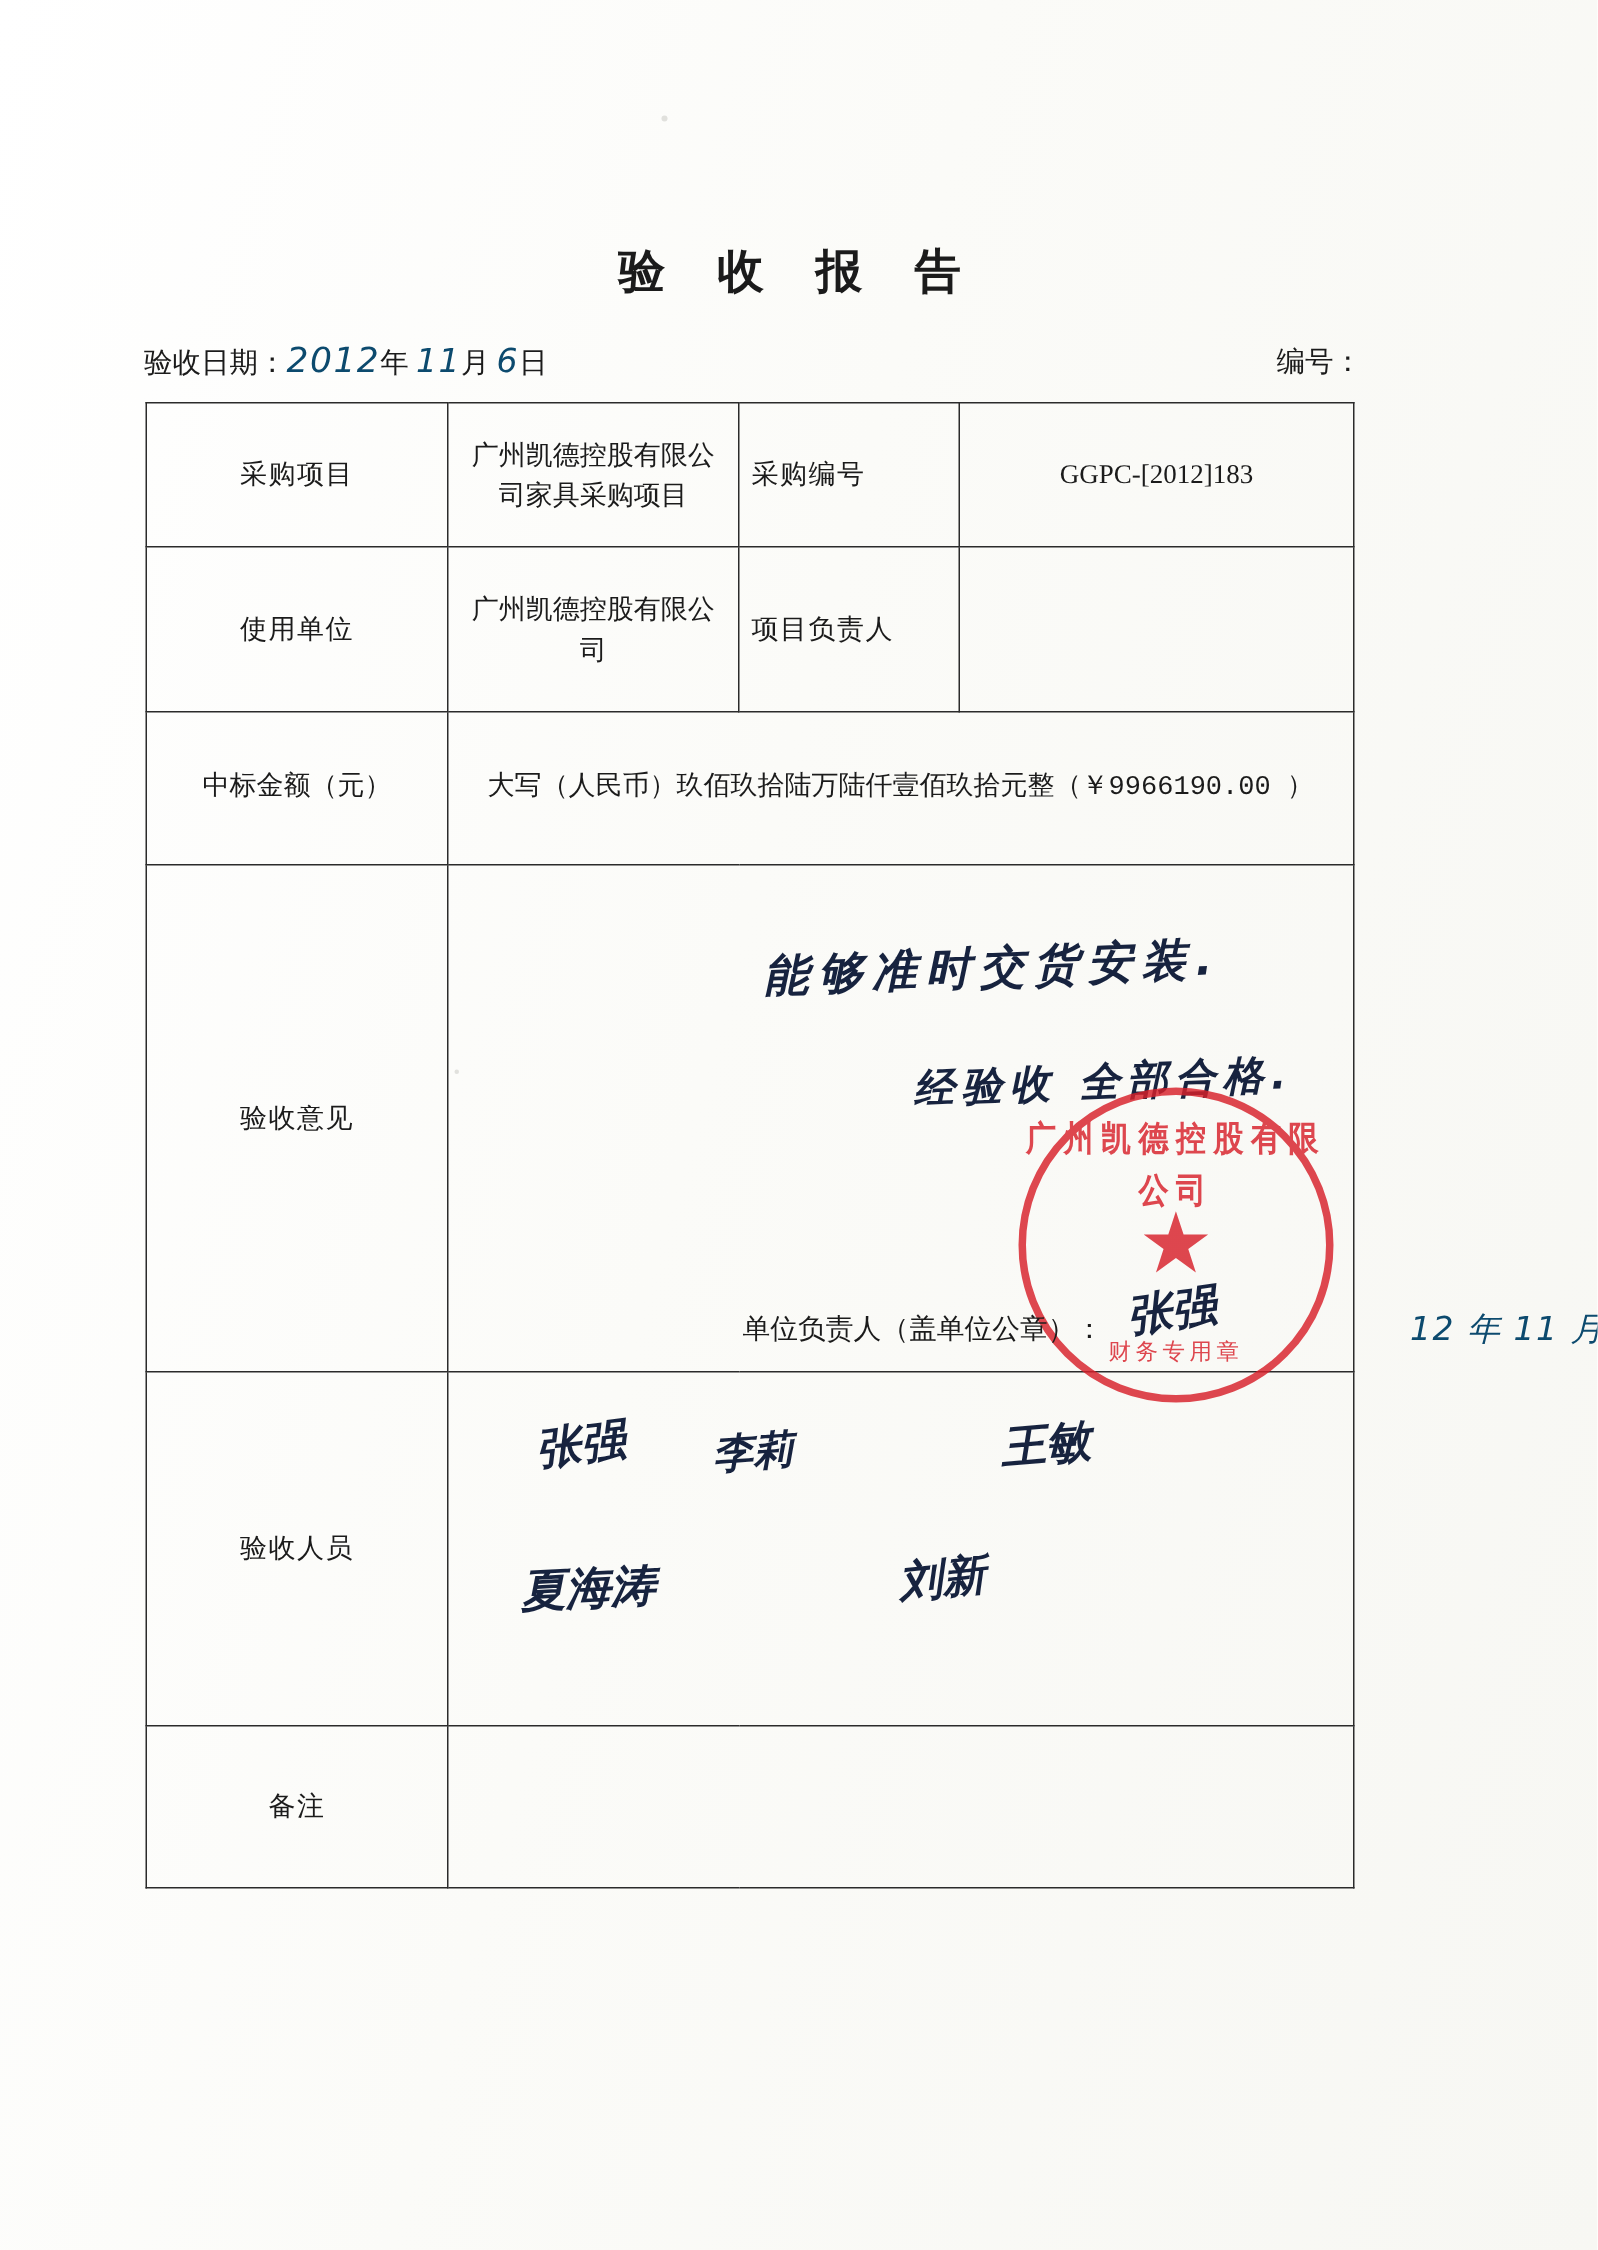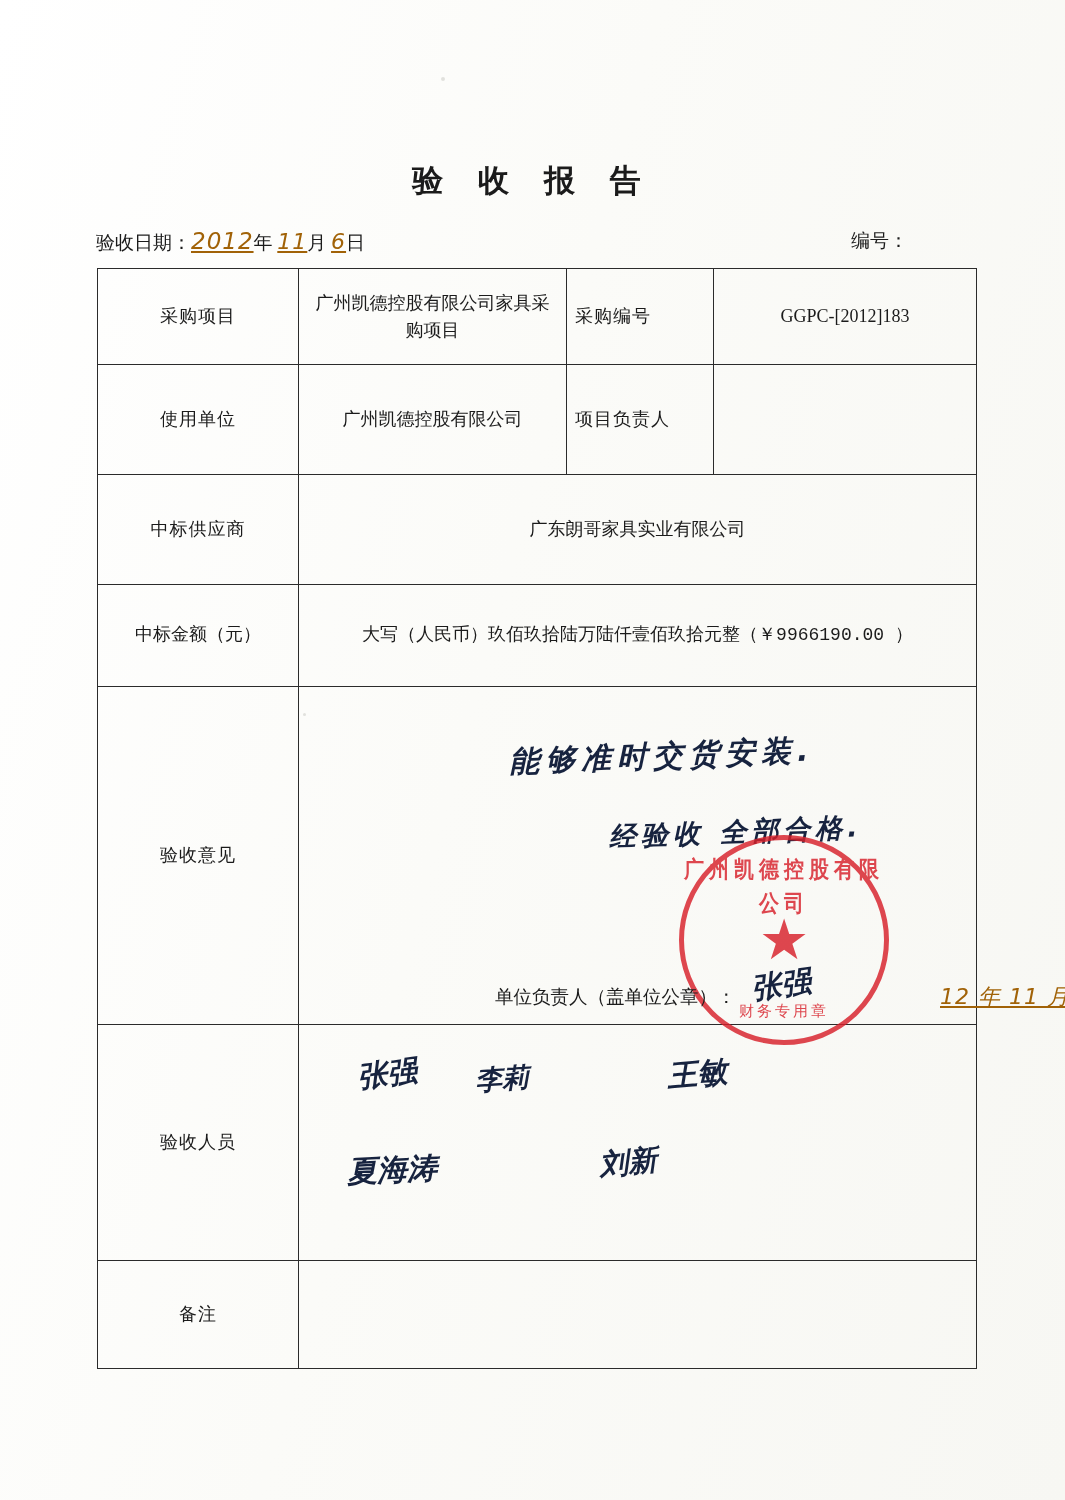--- a/index.html
+++ b/index.html
@@ -56,33 +56,32 @@
     white-space: nowrap;
   }
   .meta-right {
     position: absolute;
     right: 68px;
     top: 0;
     white-space: nowrap;
   }
   .hand {
     font-family: "DejaVu Sans", sans-serif;
-    color: #a16207;
+    color: #0c4a6e;
     font-size: 22px;
     font-style: italic;
     letter-spacing: 1px;
-    text-decoration: underline;
   }
   .hand-date-y { font-size: 23px; }
 
   table.form {
     position: absolute;
     top: 268px;
     left: 97px;
-    width: 880px;
+    width: 806px;
     border-collapse: collapse;
     table-layout: fixed;
   }
   table.form td {
     border: 1px solid #2b2b2b;
     font-size: 18px;
     padding: 6px 8px;
     vertical-align: middle;
     line-height: 1.5;
   }
@@ -260,24 +259,20 @@
       <td class="val-center">广州凯德控股有限公司家具采购项目</td>
       <td class="mid-label">采购编号</td>
       <td class="mid-val">GGPC-[2012]183</td>
     </tr>
     <tr class="r2">
       <td class="label">使用单位</td>
       <td class="val-center">广州凯德控股有限公司</td>
       <td class="mid-label">项目负责人</td>
       <td class="mid-val"></td>
     </tr>
-    <tr class="r3">
-      <td class="label">中标供应商</td>
-      <td class="val-center" colspan="3">广东朗哥家具实业有限公司</td>
-    </tr>
     <tr class="r4">
       <td class="label label-narrow">中标金额（元）</td>
       <td class="val-left" colspan="3">大写（人民币）玖佰玖拾陆万陆仟壹佰玖拾元整（￥9966190.00 ）</td>
     </tr>
     <tr class="r-opinion">
       <td class="label">验收意见</td>
       <td class="opinion-cell" colspan="3">
         <div class="hw op-line1">能够准时交货安装.</div>
         <div class="hw hw-sm op-line2">经验收 全部合格.</div>
 

